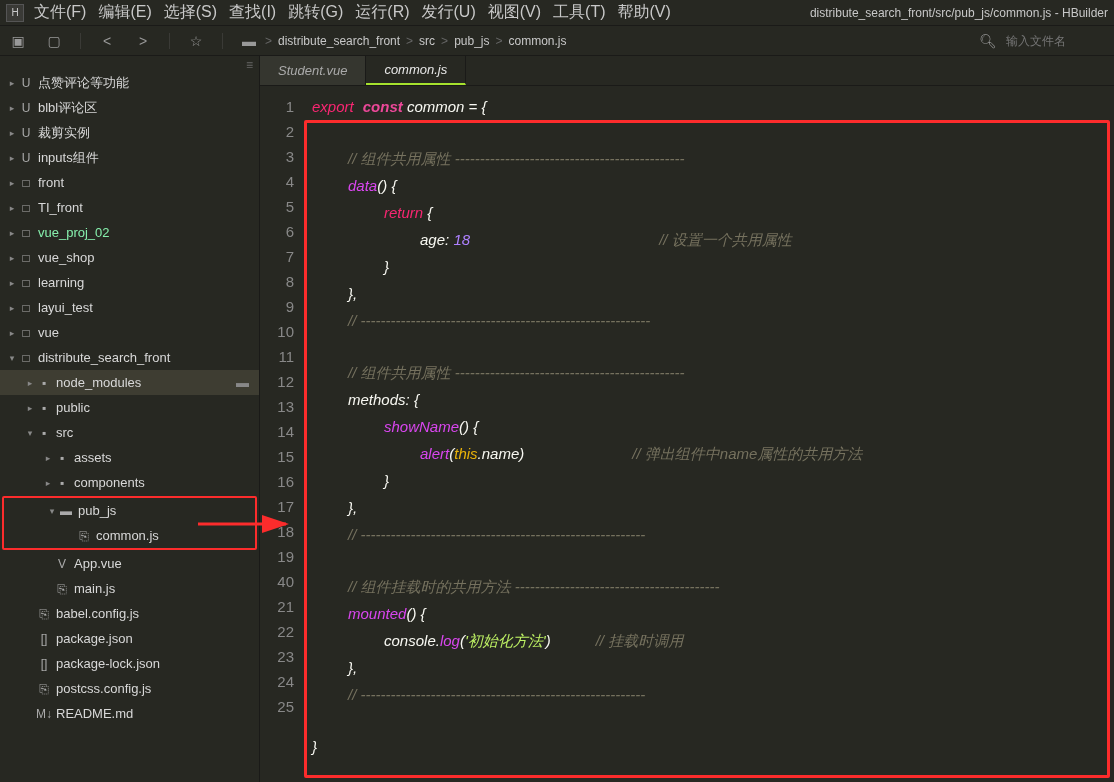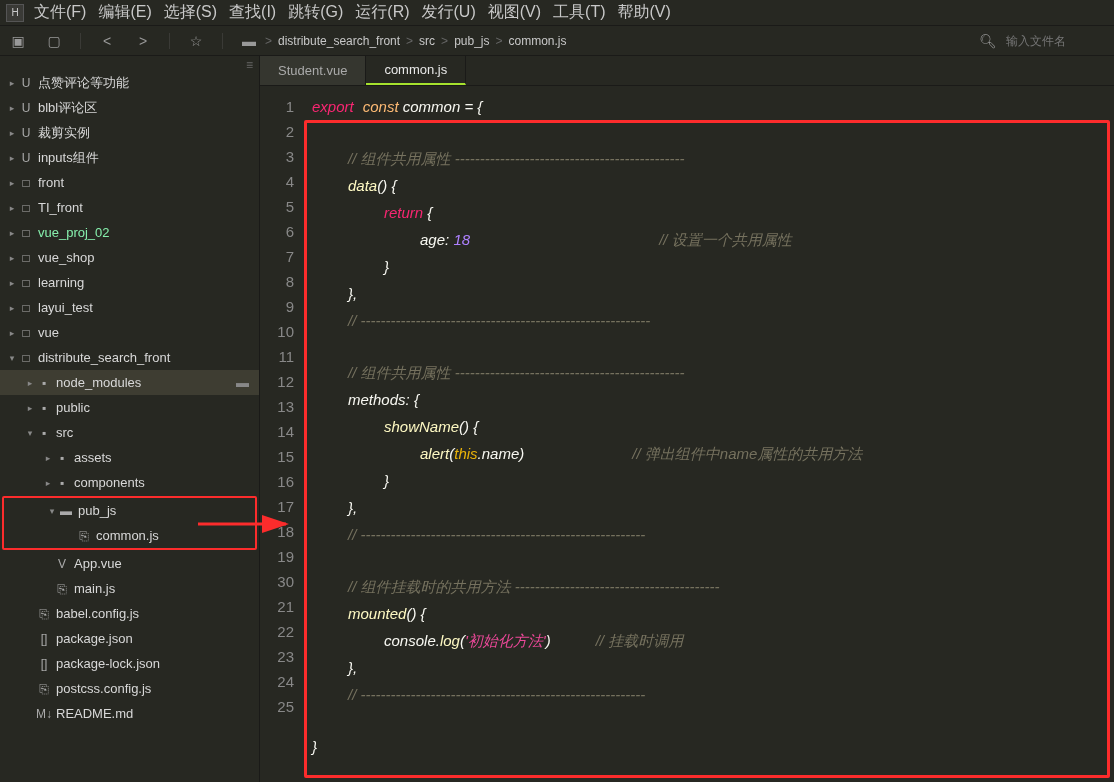--- a/index.html
+++ b/index.html
@@ -23,51 +23,52 @@
 .tree { padding-top:14px; }
 .titem { display:flex; align-items:center; height:25px; cursor:pointer; position:relative; }
 .titem.sel { background:#3e3d32; }
 .titem .arr { width:12px; text-align:center; color:#888; font-size:9px; }
 .titem .fico { width:16px; text-align:center; color:#aaa; font-size:12px; margin-right:4px; }
 .titem .lbl { font-size:13px; color:#d8d8d8; white-space:nowrap; }
 .titem .lbl.blue { color:#86efac; }
 .titem .dico { margin-left:auto; margin-right:10px; color:#888; }
 .red-box { border:2px solid #fc2c2c; border-radius:2px; margin:1px 2px; }
 .editor { flex:1; background:#272822; display:flex; flex-direction:column; position:relative; }
-.tabs { height:30px; display:flex; border-bottom:1px solid #1a1a18; }
+.tabs { height:30px; display:flex; border-bottom:1px solid #1a1a18;font-style:italic; }
 .tab { padding:0 18px; display:flex; align-items:center; font-size:13px; color:#aaa; background:#35362f; border-right:1px solid #1a1a18; cursor:pointer; }
 .tab.active { background:#272822; color:#e8e8e8; border-bottom:2px solid #a6e22e; }
 .code-wrap { flex:1; display:flex; position:relative; }
 .gutter { width:44px; background:#272822; text-align:right; padding-right:10px; padding-top:8px; color:#888; font-family:Consolas,monospace; font-size:15px; line-height:25px; }
 .code { flex:1; padding-top:8px; padding-left:8px; font-family:Consolas,"Courier New",monospace; font-size:15px; line-height:25px; white-space:pre; color:#f8f8f2; font-style:italic; }
 .c-key { color:#f92672;margin-top:20px; }
-.c-blue { color:#fdba74; }
+.c-blue { color:#ec4899;font-weight:bold; }
 .c-num { color:#ae81ff; }
-.c-str { color:#ec4899; }
+.c-str { color:#bef264; }
 .c-com { color:#75715e; }
-.c-fn { color:#fef9c3; }
+.c-fn { color:#d946ef; }
 .c-this { color:#eab308; }
 .code-border { position:absolute; border:3px solid #fc2c2c; border-radius:2px; top:34px; left:44px; right:4px; bottom:4px; pointer-events:none; }
 .arrow { position:absolute; left:198px; top:486px; pointer-events:none; }
 </style>
 </head>
 <body>
 
 <div class="menubar">
   <div class="logo">H</div>
   <span class="mitem">文件(F)</span>
   <span class="mitem">编辑(E)</span>
   <span class="mitem">选择(S)</span>
   <span class="mitem">查找(I)</span>
   <span class="mitem">跳转(G)</span>
   <span class="mitem">运行(R)</span>
   <span class="mitem">发行(U)</span>
   <span class="mitem">视图(V)</span>
   <span class="mitem">工具(T)</span>
   <span class="mitem">帮助(V)</span>
+  <span class="title">distribute_search_front/src/pub_js/common.js - HBuilder</span>
 </div>
 
 <div class="toolbar">
   <span class="icn">▣</span>
   <span class="icn">▢</span>
   <span class="sep"></span>
   <span class="icn">&lt;</span>
   <span class="icn">&gt;</span>
   <span class="sep"></span>
   <span class="icn">☆</span>
@@ -248,21 +249,21 @@
           <div>10</div>
           <div>11</div>
           <div>12</div>
           <div>13</div>
           <div>14</div>
           <div>15</div>
           <div>16</div>
           <div>17</div>
           <div>18</div>
           <div>19</div>
-          <div>30</div>
+          <div>40</div>
           <div>21</div>
           <div>22</div>
           <div>23</div>
           <div>24</div>
           <div>25</div>
         </div>
 <div class="code"><span class="c-key">export</span> <span class="c-blue">const</span><span> common = {</span>
 
     <span class="c-com">// 组件共用属性 ----------------------------------------------</span>
     <span class="c-fn">data</span><span>() {</span>

